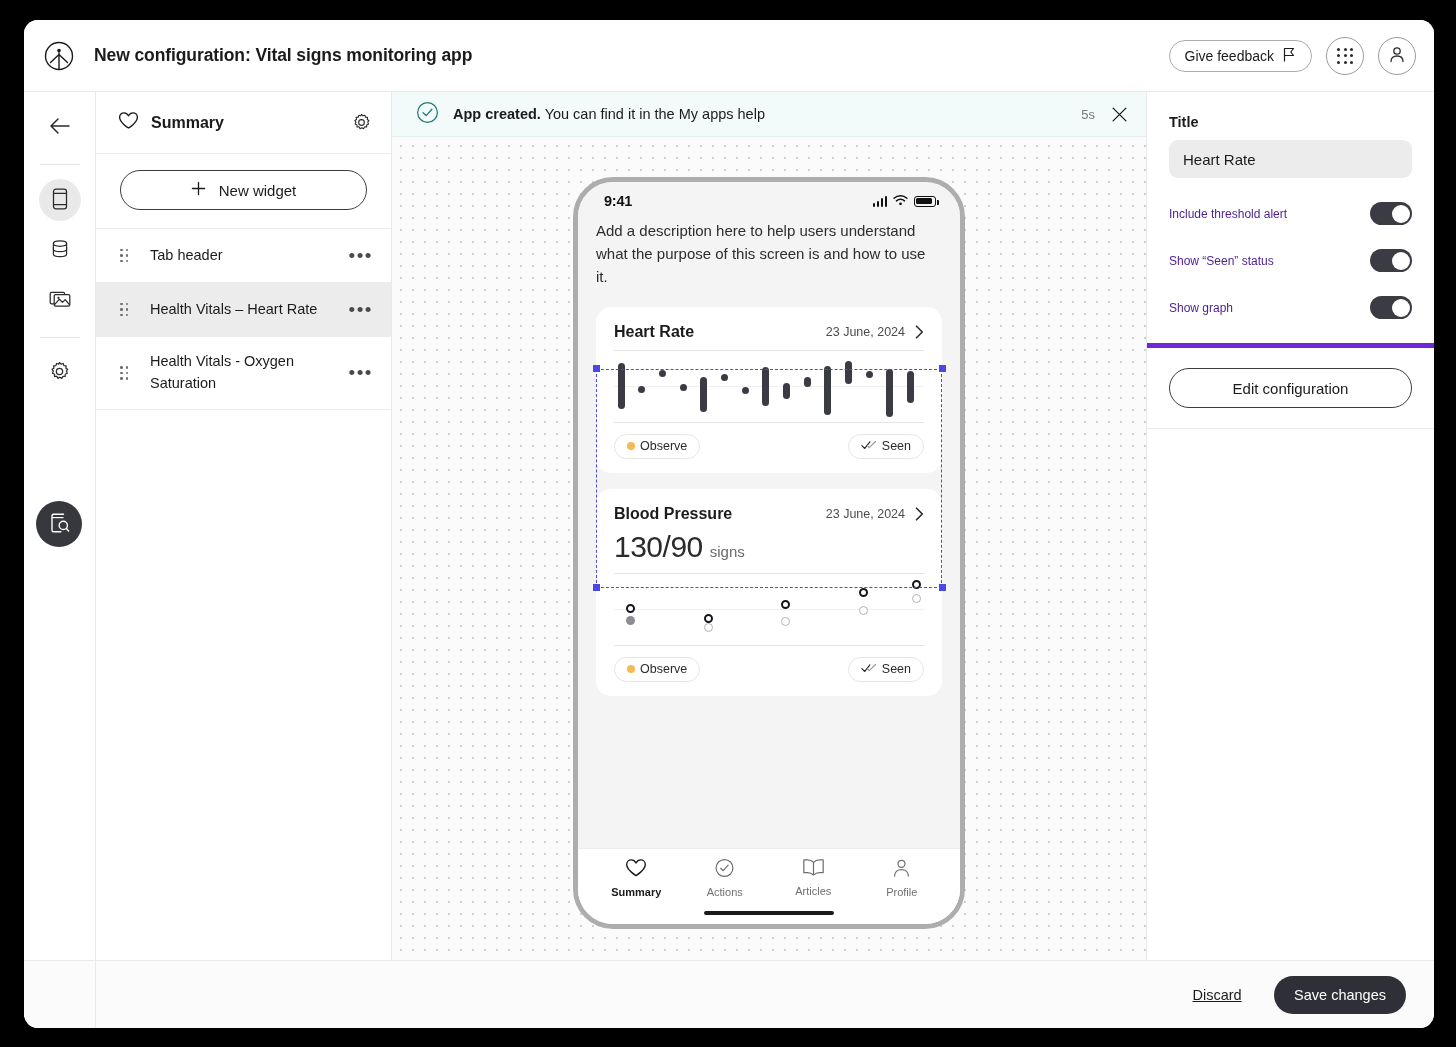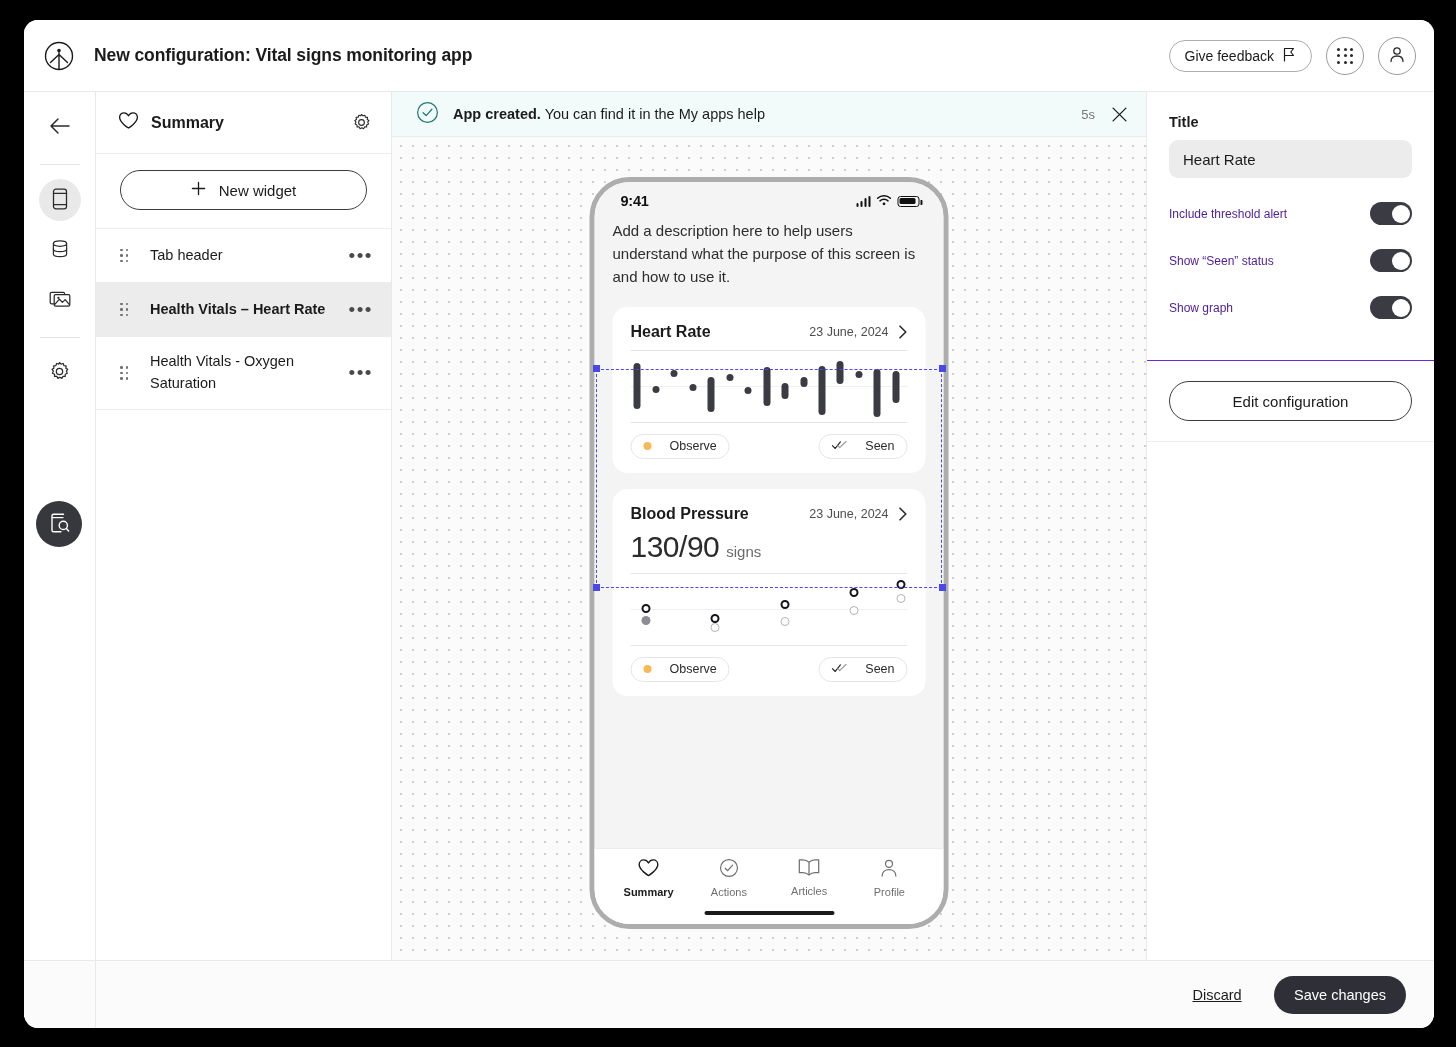--- a/index.html
+++ b/index.html
@@ -93,21 +93,21 @@
     font-family: "Liberation Sans", sans-serif;
   }
   .wlist { flex: 1; overflow: hidden; }
   .wrow {
     display: flex; align-items: center;
     padding: 14px 18px 14px 24px;
     border-bottom: 1px solid #ececec;
     cursor: pointer; min-height: 54px;
   }
   .wrow.selected { background: #ececec; }
-  .wrow.selected .wrow-label { font-weight: bold; }
+  .wrow.selected .wrow-label { font-weight: normal; }
   .drag-dots { display: grid; grid-template-columns: repeat(2, 2.5px); gap: 3px; flex: 0 0 auto; }
   .drag-dots i { width: 2.5px; height: 2.5px; background: #6e6e6e; border-radius: 50%; display: block; }
   .wrow-label { flex: 1; margin-left: 22px; font-size: 14.5px; color: #1b1b1b; line-height: 1.5; }
   .kebab { flex: 0 0 auto; font-size: 19px; color: #4a4a4a; letter-spacing: 1.5px; line-height: 1; cursor: pointer; }
 
   
   .canvas-col { flex: 1; display: flex; flex-direction: column; min-width: 0; }
   .toast {
     height: 45px; flex: 0 0 45px;
     display: flex; align-items: center;
@@ -124,21 +124,21 @@
     background-color: #fbfbfb;
     background-image: radial-gradient(#cfcfcf 1px, transparent 1.1px);
     background-size: 12px 12px;
     background-position: 3px 3px;
     overflow: hidden;
   }
 
   
   .phone {
     position: absolute; left: 50%; transform: translateX(-50%);
-    top: 40px; width: 359px; height: 752px;
+    top: 40px; width: 392px; height: 752px;
     background: #fff; border: 5px solid #adadad;
     border-radius: 40px; overflow: hidden;
     display: flex; flex-direction: column;
   }
   .phone-screen { flex: 1; background: #f4f4f4; display: flex; flex-direction: column; min-height: 0; }
   .statusbar {
     height: 38px; flex: 0 0 38px;
     display: flex; align-items: center; padding: 0 24px 0 26px;
   }
   .status-time { font-size: 14.5px; font-weight: bold; color: #111; letter-spacing: -0.2px; }
@@ -180,21 +180,21 @@
   .bar { position: absolute; width: 7px; border-radius: 4px; background: #3a3b43; }
   .dot-bar { position: absolute; width: 7px; height: 7px; border-radius: 50%; background: #3a3b43; }
   .scatter-pt { position: absolute; width: 9px; height: 9px; border-radius: 50%; box-sizing: border-box; }
   .scatter-pt.sys { border: 2.2px solid #15161c; background: #fff; }
   .scatter-pt.dia { border: 1.6px solid #b3b3b8; background: #fff; }
   .scatter-pt.dia-filled { background: #8c8c92; border: none; }
 
   .card-foot { display: flex; align-items: center; }
   .pill {
     height: 25px; border-radius: 13px; border: 1px solid #e6e6e6;
-    display: inline-flex; align-items: center; gap: 18px;
+    display: inline-flex; align-items: center; gap: 5px;
     padding: 0 12px; font-size: 12.5px; color: #2b2b2b; background: #fff;
     cursor: pointer;
   }
   .pill.right { margin-left: auto; }
   .amber-dot { width: 8px; height: 8px; border-radius: 50%; background: #f7b955; display: block; }
 
   .tabbar {
     flex: 0 0 auto; background: #fff;
     border-top: 1px solid #ececec;
     padding: 9px 14px 4px;
@@ -209,21 +209,21 @@
   
   .sel-box { position: absolute; border: 1.5px dashed #4b48e8; pointer-events: none; }
   .sel-h { position: absolute; width: 7px; height: 7px; background: #4b48e8; }
 
   
   .inspector {
     width: 288px; flex: 0 0 288px;
     border-left: 1px solid #e9e9e9;
     background: #fff; display: flex; flex-direction: column;
   }
-  .insp-sec { padding: 22px 22px 41px; border-bottom: 1px solid #6d28d9; }
+  .insp-sec { padding: 22px 22px 24px; border-bottom: 5px solid #6d28d9; }
   .insp-label { font-size: 14.5px; font-weight: bold; color: #1b1b1b; margin-bottom: 10px; }
   .insp-input {
     width: 100%; height: 38px; border-radius: 9px; border: none;
     background: #ececec; padding: 0 14px; font-size: 15px; color: #1b1b1b;
     font-family: "Liberation Sans", sans-serif;
   }
   .toggle-row { display: flex; align-items: center; margin-top: 24px; }
   .toggle-label { font-size: 12px; color: #4c1d95; }
   .toggle {
     margin-left: auto; width: 42px; height: 23px; border-radius: 13px;

